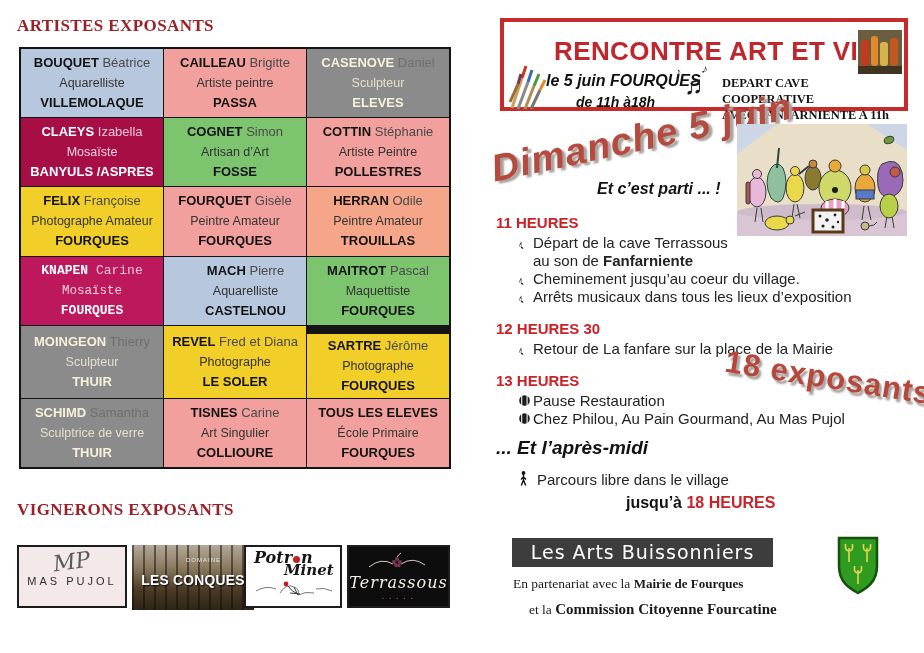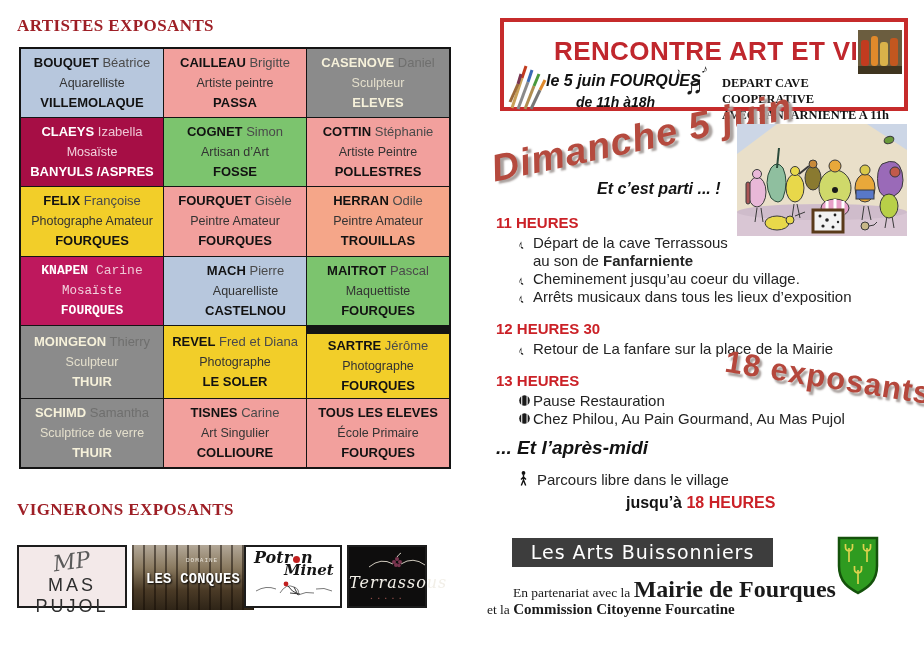--- a/index.html
+++ b/index.html
@@ -26,36 +26,36 @@
   .t-gray .l1 span{color:#6f6f6e;}
   .t-gray .l2{color:#e4dfcc;}
   .t-magenta b,.t-magenta .l3{color:#ffffff;}
   .t-magenta .l1 span{color:#eec6d4;}
   .t-magenta .l2{color:#f2d2dd;}
 
   .logo-box{top:545px;height:63px;border:2px solid #1c1c1c;box-sizing:border-box;}
   .logo-maspujol{left:17px;width:110px;background:#f3e9e9;text-align:center;}
   .mp-monogram{font-family:"DejaVu Serif",serif;font-style:italic;font-size:22px;color:#5a5a5a;
                margin-top:2px;transform:rotate(-8deg);display:inline-block;}
-  .mp-label{font-size:18px;letter-spacing:3px;color:#2e2e2e;margin-top:1px;}
+  .mp-label{font-size:11px;letter-spacing:3px;color:#2e2e2e;margin-top:1px;}
   .logo-conques{left:132px;width:122px;border:none;height:65px;
                 background:linear-gradient(#b3a898 0%,#8a7a60 35%,#4a3a26 70%,#2e2417 100%);
-                overflow:hidden;font-family:Liberation Mono, monospace;}
+                overflow:hidden;}
   .vines{position:absolute;inset:0;background:repeating-linear-gradient(90deg,rgba(20,12,5,.5) 0 2px,transparent 2px 11px);}
   .conques-sub{position:absolute;top:12px;left:54px;font-size:6px;color:#e9e4da;letter-spacing:1px;}
   .conques-label{position:absolute;top:26px;left:0;width:100%;text-align:center;color:#fff;
                  font-weight:bold;font-size:15px;letter-spacing:.3px;transform:scaleX(.92);
                  text-shadow:1px 1px 2px #000;}
   .logo-potron{left:244px;width:98px;background:#fff;}
   .potron-l1{font-family:"DejaVu Serif",serif;font-weight:bold;font-style:italic;font-size:16px;
              color:#151515;margin:3px 0 0 8px;line-height:15px;}
   .potron-l1 .reddot{display:inline-block;width:7px;height:7px;border-radius:50%;background:#c22020;margin:0 1px;}
   .potron-l2{font-family:"DejaVu Serif",serif;font-weight:bold;font-style:italic;font-size:15px;
              color:#151515;margin:-2px 0 0 38px;line-height:14px;}
-  .logo-terrassous{left:347px;width:80px;background:#0e0d0d;text-align:center;}
+  .logo-terrassous{left:347px;width:103px;background:#0e0d0d;text-align:center;}
   .terra-label{font-family:"DejaVu Serif",serif;font-style:italic;font-size:16px;color:#f2efe8;
                margin-top:26px;letter-spacing:1px;}
   .terra-caption{font-size:5px;color:#8a4a46;letter-spacing:2px;margin-top:3px;}
 
   
   .header-box{left:500px;top:18px;width:408px;height:93px;border:4px solid #c62b2b;
               background:#fff;box-sizing:border-box;}
   .header-title{position:absolute;left:50px;top:14px;font-size:26px;font-weight:800;
                 color:#c0272d;letter-spacing:.4px;white-space:nowrap;}
   .header-date{position:absolute;left:42px;top:50px;font-size:16px;font-weight:bold;font-style:italic;color:#111;}
@@ -88,22 +88,22 @@
   .afternoon-item{left:519px;top:471px;font-size:15px;color:#232323;}
   .afternoon-item .w-ic{margin-right:9px;vertical-align:-2px;}
   .until{left:626px;top:494px;font-size:16px;font-weight:bold;}
   .until .u-black{color:#121212;}
   .until .u-red{color:#cb2127;}
 
   .arts-banner{left:512px;top:538px;width:261px;height:29px;background:#3d3d3d;color:#fff;
                text-align:center;line-height:29px;font-size:19px;letter-spacing:1px;
                font-family:"DejaVu Sans",sans-serif;}
   .partner-line1{left:513px;top:576px;font-family:"Liberation Serif",serif;font-size:13.5px;color:#1a1a1a;white-space:nowrap;}
-  .partner-line1 b{font-size:24px;}
-  .partner-line2{left:487px;top:601px;font-family:"Liberation Serif",serif;font-size:13.5px;color:#1a1a1a;white-space:nowrap;}
+  .partner-line1 b{font-size:13px;}
+  .partner-line2{left:529px;top:601px;font-family:"Liberation Serif",serif;font-size:13.5px;color:#1a1a1a;white-space:nowrap;}
   .partner-line2 b{font-size:15px;}
 </style>
 </head>
 <body>
 
 <div class="page">
 
   <div class="abs section-title" style="left:17px;top:16px;">ARTISTES EXPOSANTS</div>
 
   <div class="abs artists-grid">

